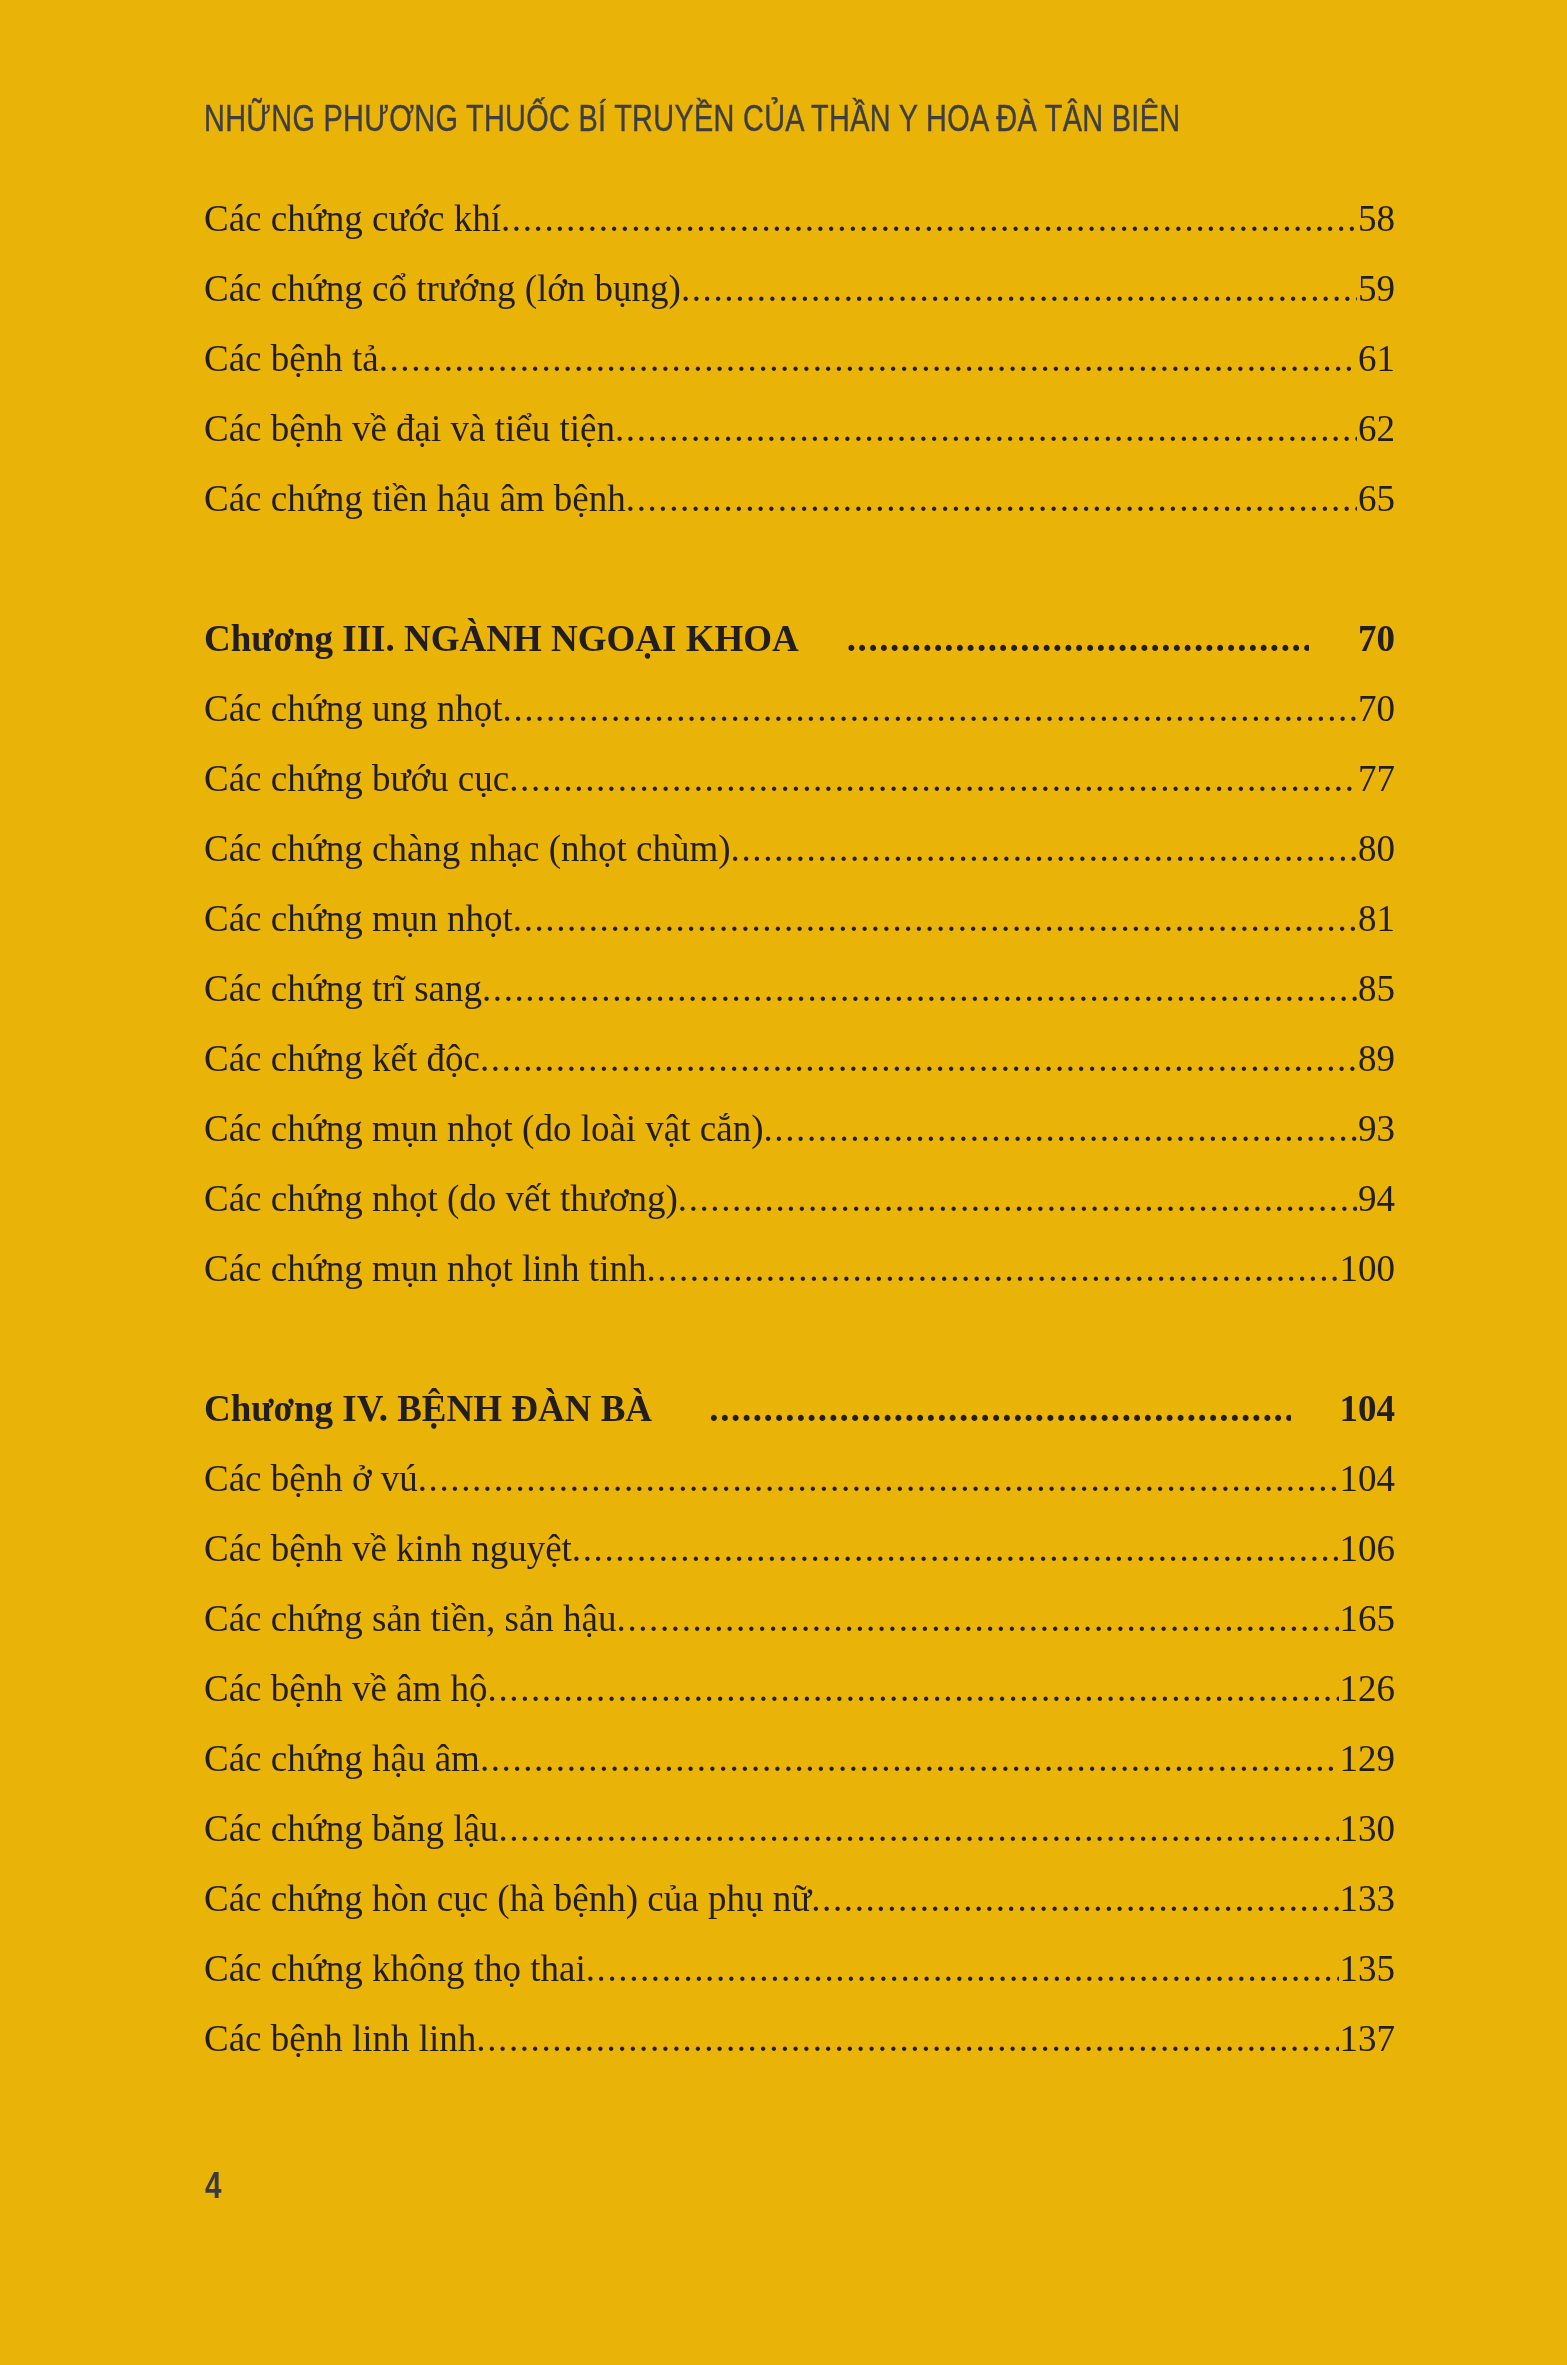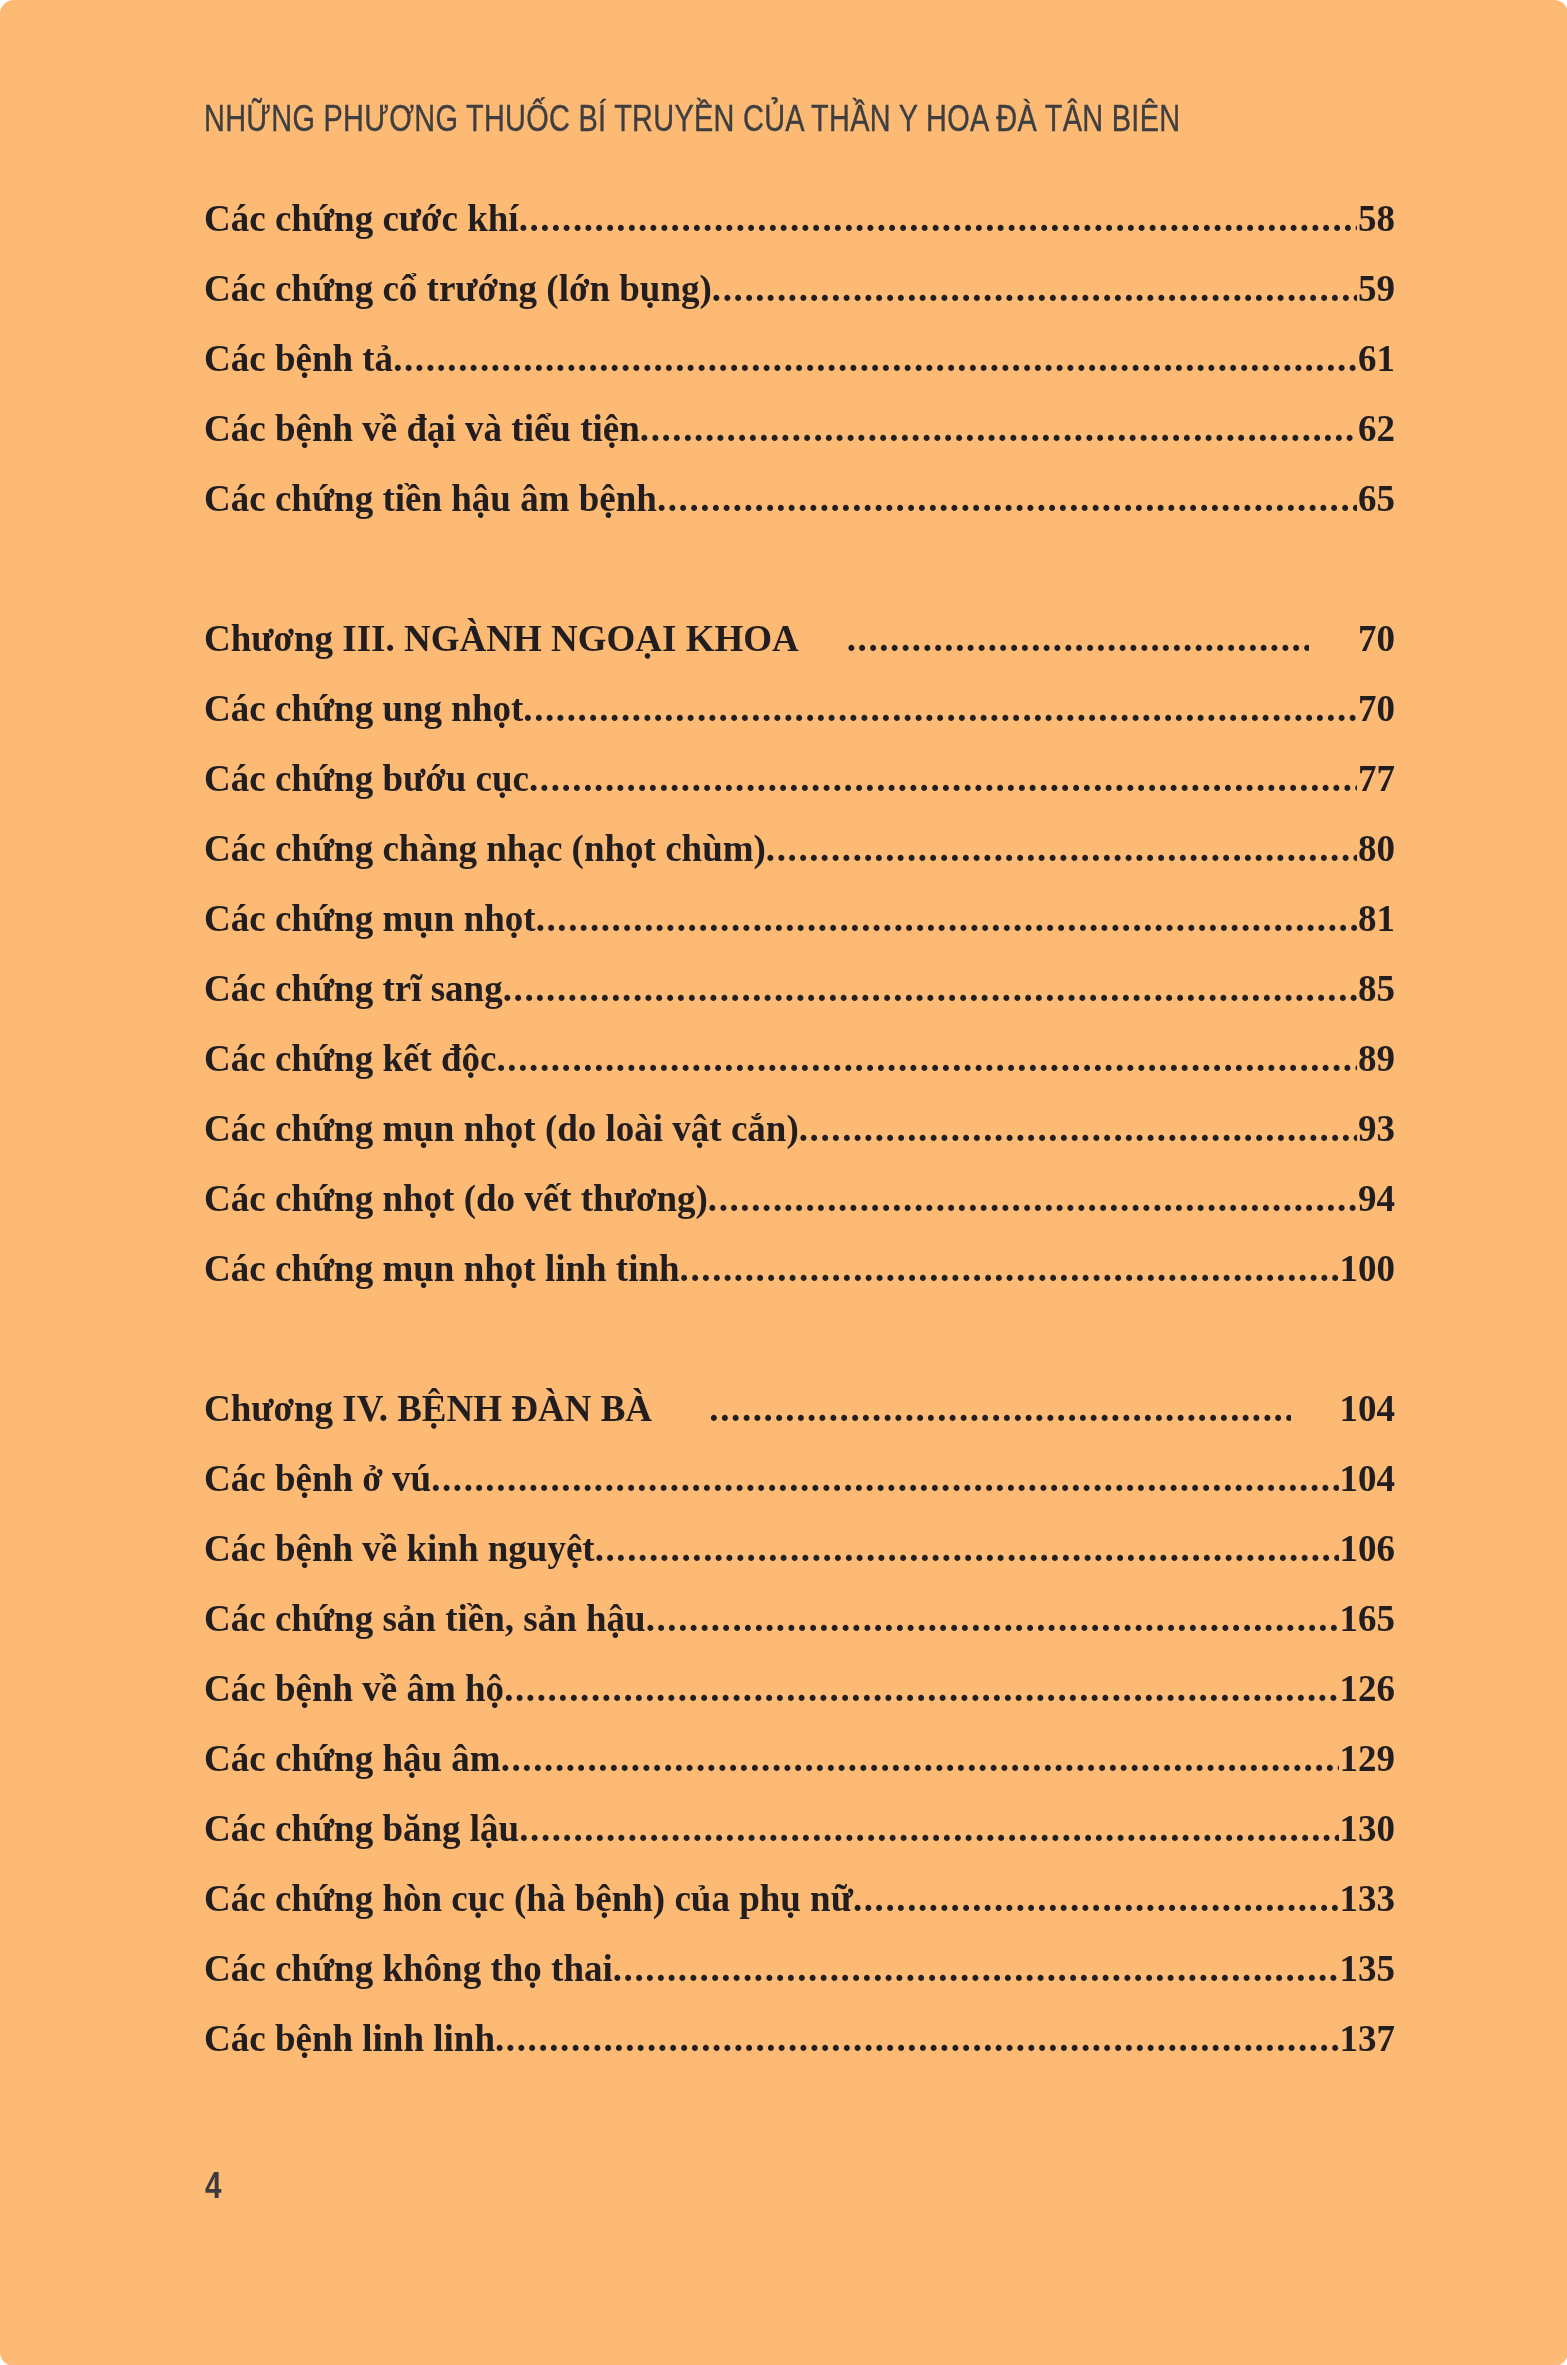--- a/index.html
+++ b/index.html
@@ -4,25 +4,24 @@
 <style>
   html, body {
     margin: 0;
     padding: 0;
     background: #ffffff;
   }
   .page {
     position: relative;
     width: 1568px;
     height: 2366px;
-    background: #fdba74;
+    background: #eab308;
     overflow: hidden;
     font-family: "Liberation Serif", "DejaVu Serif", serif;
     color: #221e1f;
-    border-radius: 14px;
   }
   .header {
     position: absolute;
     left: 204px;
     top: 98px;
     font-family: "Liberation Sans", "DejaVu Sans", sans-serif;
     font-size: 37px;
     font-weight: 500;
     letter-spacing: 0.4px;
     color: #3e3e40;
@@ -36,21 +35,21 @@
     left: 204px;
     right: 173px;
     top: 184px;
   }
   .toc-row {
     display: flex;
     align-items: baseline;
     height: 70px;
     line-height: 70px;
     font-size: 37px;
-    font-weight: 700;
+    font-weight: 400;
   }
   .toc-row.gap-before { margin-top: 70px; gap: 48px; }
   .toc-row.chapter { font-weight: 700; }
   .label {
     flex: 0 0 auto;
     white-space: pre;
   }
   .leader {
     flex: 1 1 auto;
     min-width: 0;

